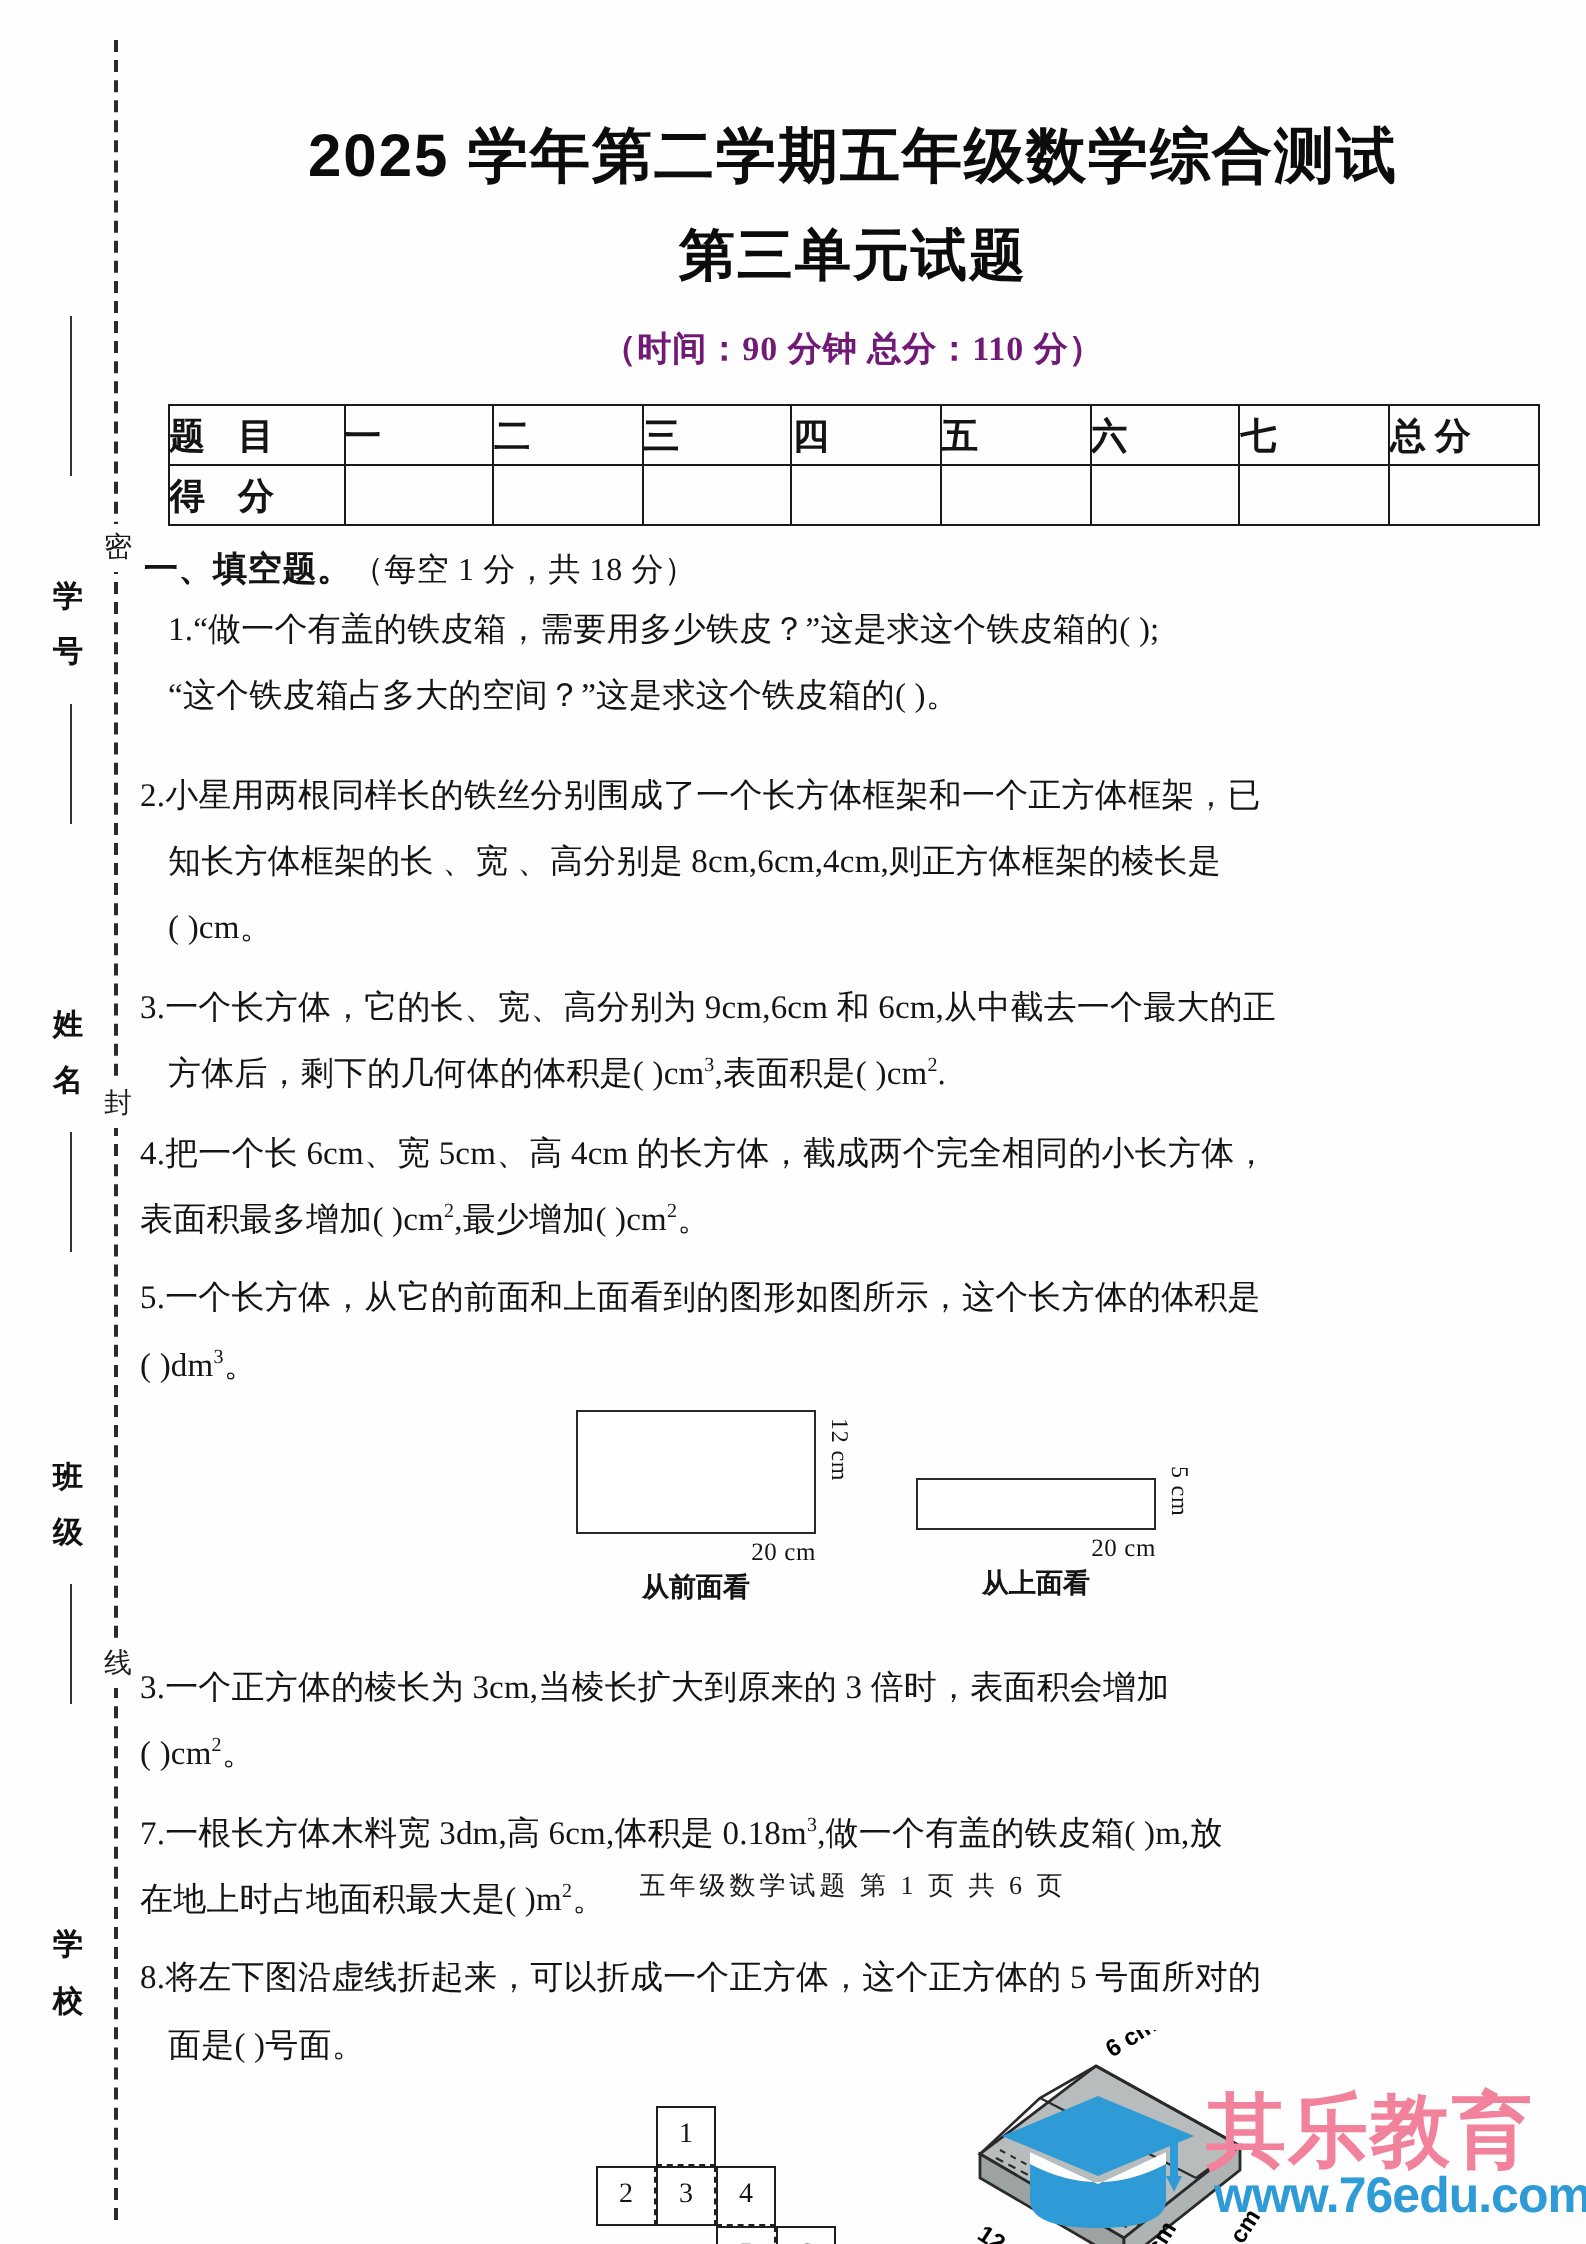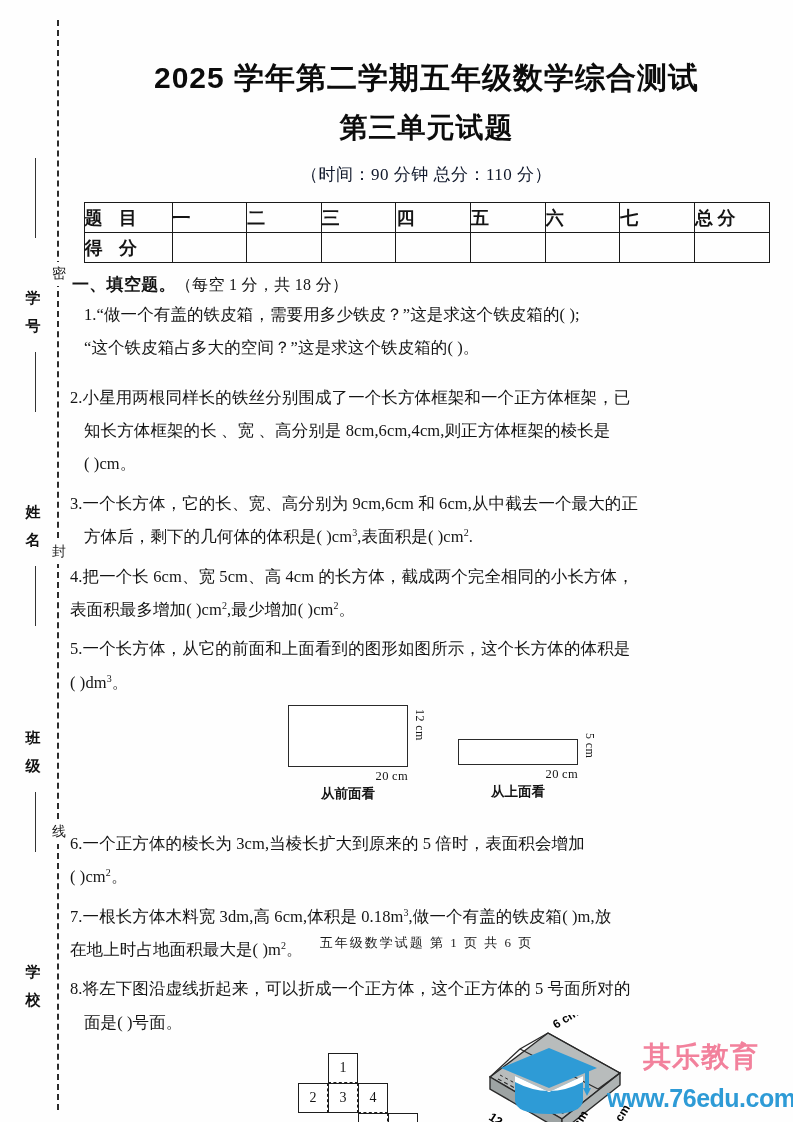--- a/index.html
+++ b/index.html
@@ -81,21 +81,22 @@
     letter-spacing: 1px;
     margin-top: 10px;
     font-family: Liberation Serif, serif;
     color: #0c0c0c;
   }
   .subtitle {
     text-align: center;
     font-size: 17px;
     margin-top: 16px;
     letter-spacing: 0.5px;
-    color: #0f172a;
+    color: #701a75;
+    font-weight: bold;
   }
 
   
   .score-table {
     margin: 16px auto 0 auto;
     border-collapse: collapse;
     width: 686px;
     table-layout: fixed;
   }
   .score-table td, .score-table th {
@@ -196,25 +197,24 @@
   
   #watermark {
     position: absolute;
     right: 4px; bottom: 2px;
     width: 290px; height: 86px;
     pointer-events: none;
   }
   .wm-text {
     position: absolute;
     left: 104px; top: 4px;
-    font-size: 28px;
+    font-size: 40px;
     font-weight: bold;
     letter-spacing: 1px;
     font-family: "Liberation Sans", "DejaVu Sans", sans-serif;
-    margin-left: 40px;
   }
   .wm-url {
     position: absolute;
     left: 108px; top: 50px;
     font-size: 25px;
     font-weight: bold;
     font-family: "Liberation Sans", "DejaVu Sans", sans-serif;
     letter-spacing: -0.5px;
   }
   .wm-cap { position: absolute; left: 0px; top: 10px; }
@@ -309,21 +309,21 @@
       <div class="view-box" style="left:388px; top:38px;">
         <div style="position:relative;">
           <div class="rect" style="width:120px; height:26px;"></div>
           <div class="dim-side" style="left:124px; top:-6px;">5 cm</div>
         </div>
         <div class="dim-bottom" style="width:120px;">20 cm</div>
         <div class="dim-caption" style="width:120px;">从上面看</div>
       </div>
     </div>
 
-    <div class="q" style="margin-top:16px">6.一个正方体的棱长为 3cm,当棱长扩大到原来的 5 倍时，表面积会增加</div>
+    <div class="q" style="margin-top:16px">3.一个正方体的棱长为 3cm,当棱长扩大到原来的 3 倍时，表面积会增加</div>
     <div class="q"><span>(           )cm</span><sup>2</sup><span>。</span></div>
 
     <div class="q" style="margin-top:10px"><span>7.一根长方体木料宽 3dm,高 6cm,体积是 0.18m</span><sup>3</sup><span>,做一个有盖的铁皮箱(              )m,放</span></div>
     <div class="q"><span>在地上时占地面积最大是(            )m</span><sup>2</sup><span>。</span></div>
 
     <div class="q" style="margin-top:10px">8.将左下图沿虚线折起来，可以折成一个正方体，这个正方体的 5 号面所对的</div>
     <div class="q indent">面是(         )号面。</div>
 
     <div class="fig-net">
 

